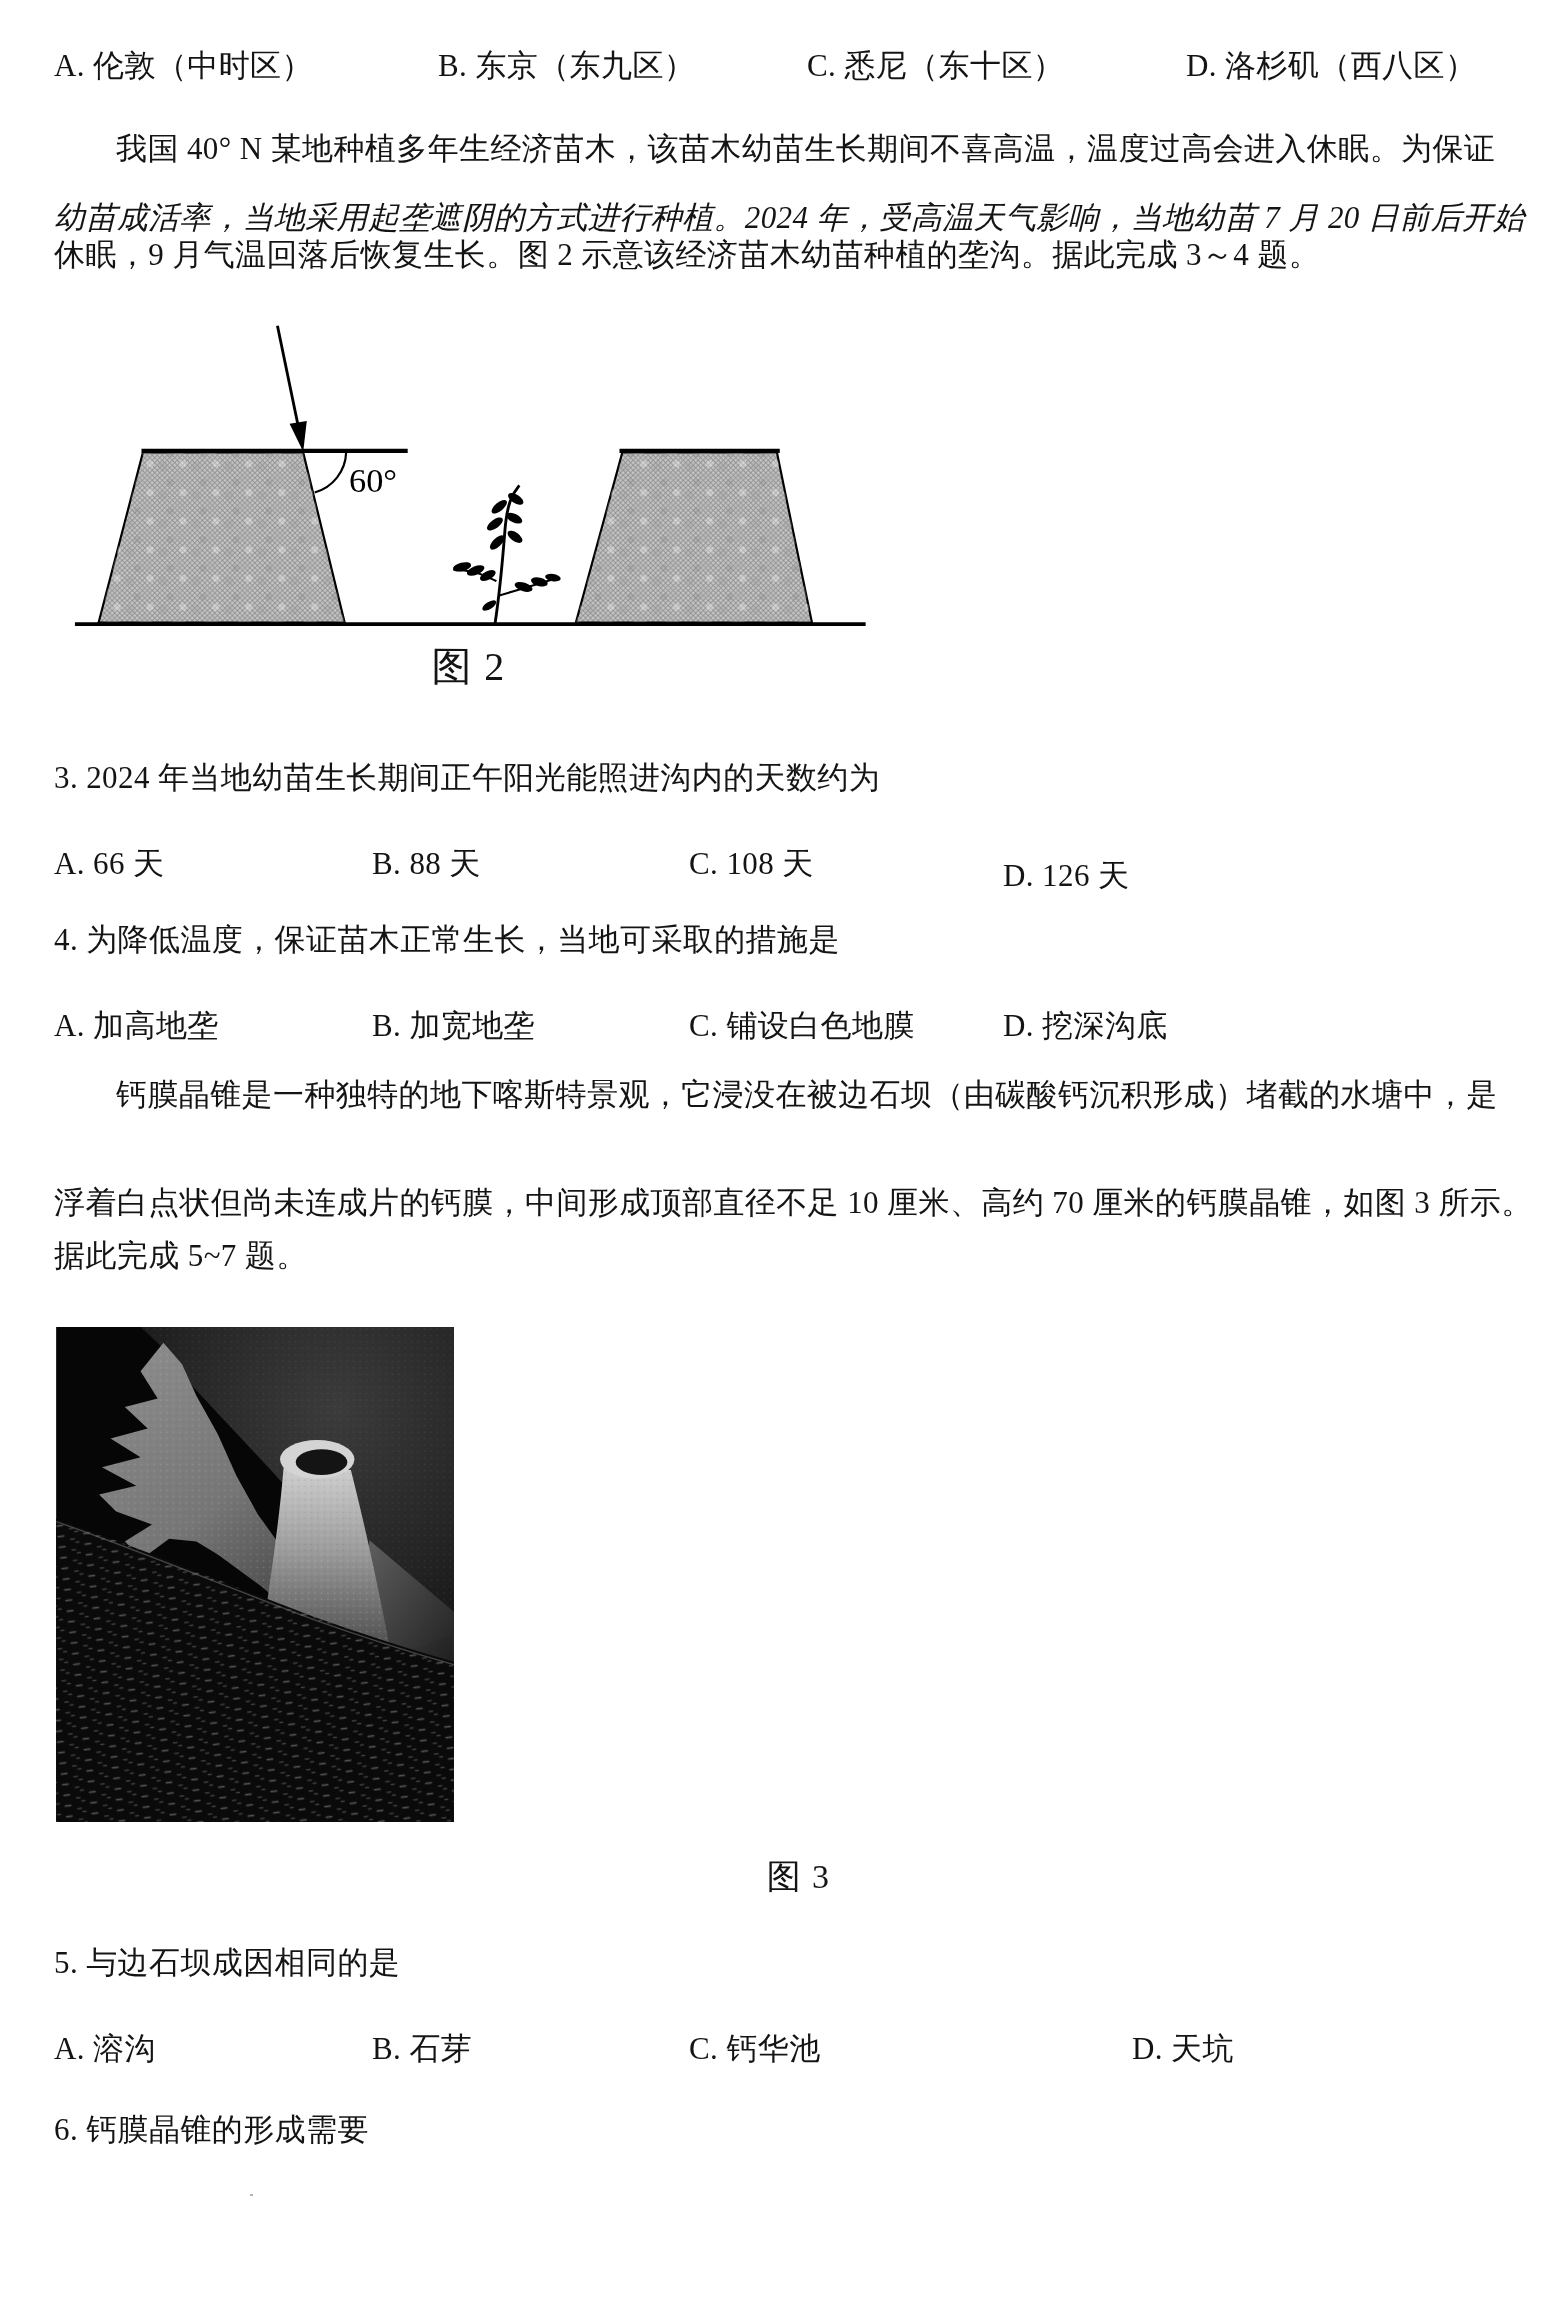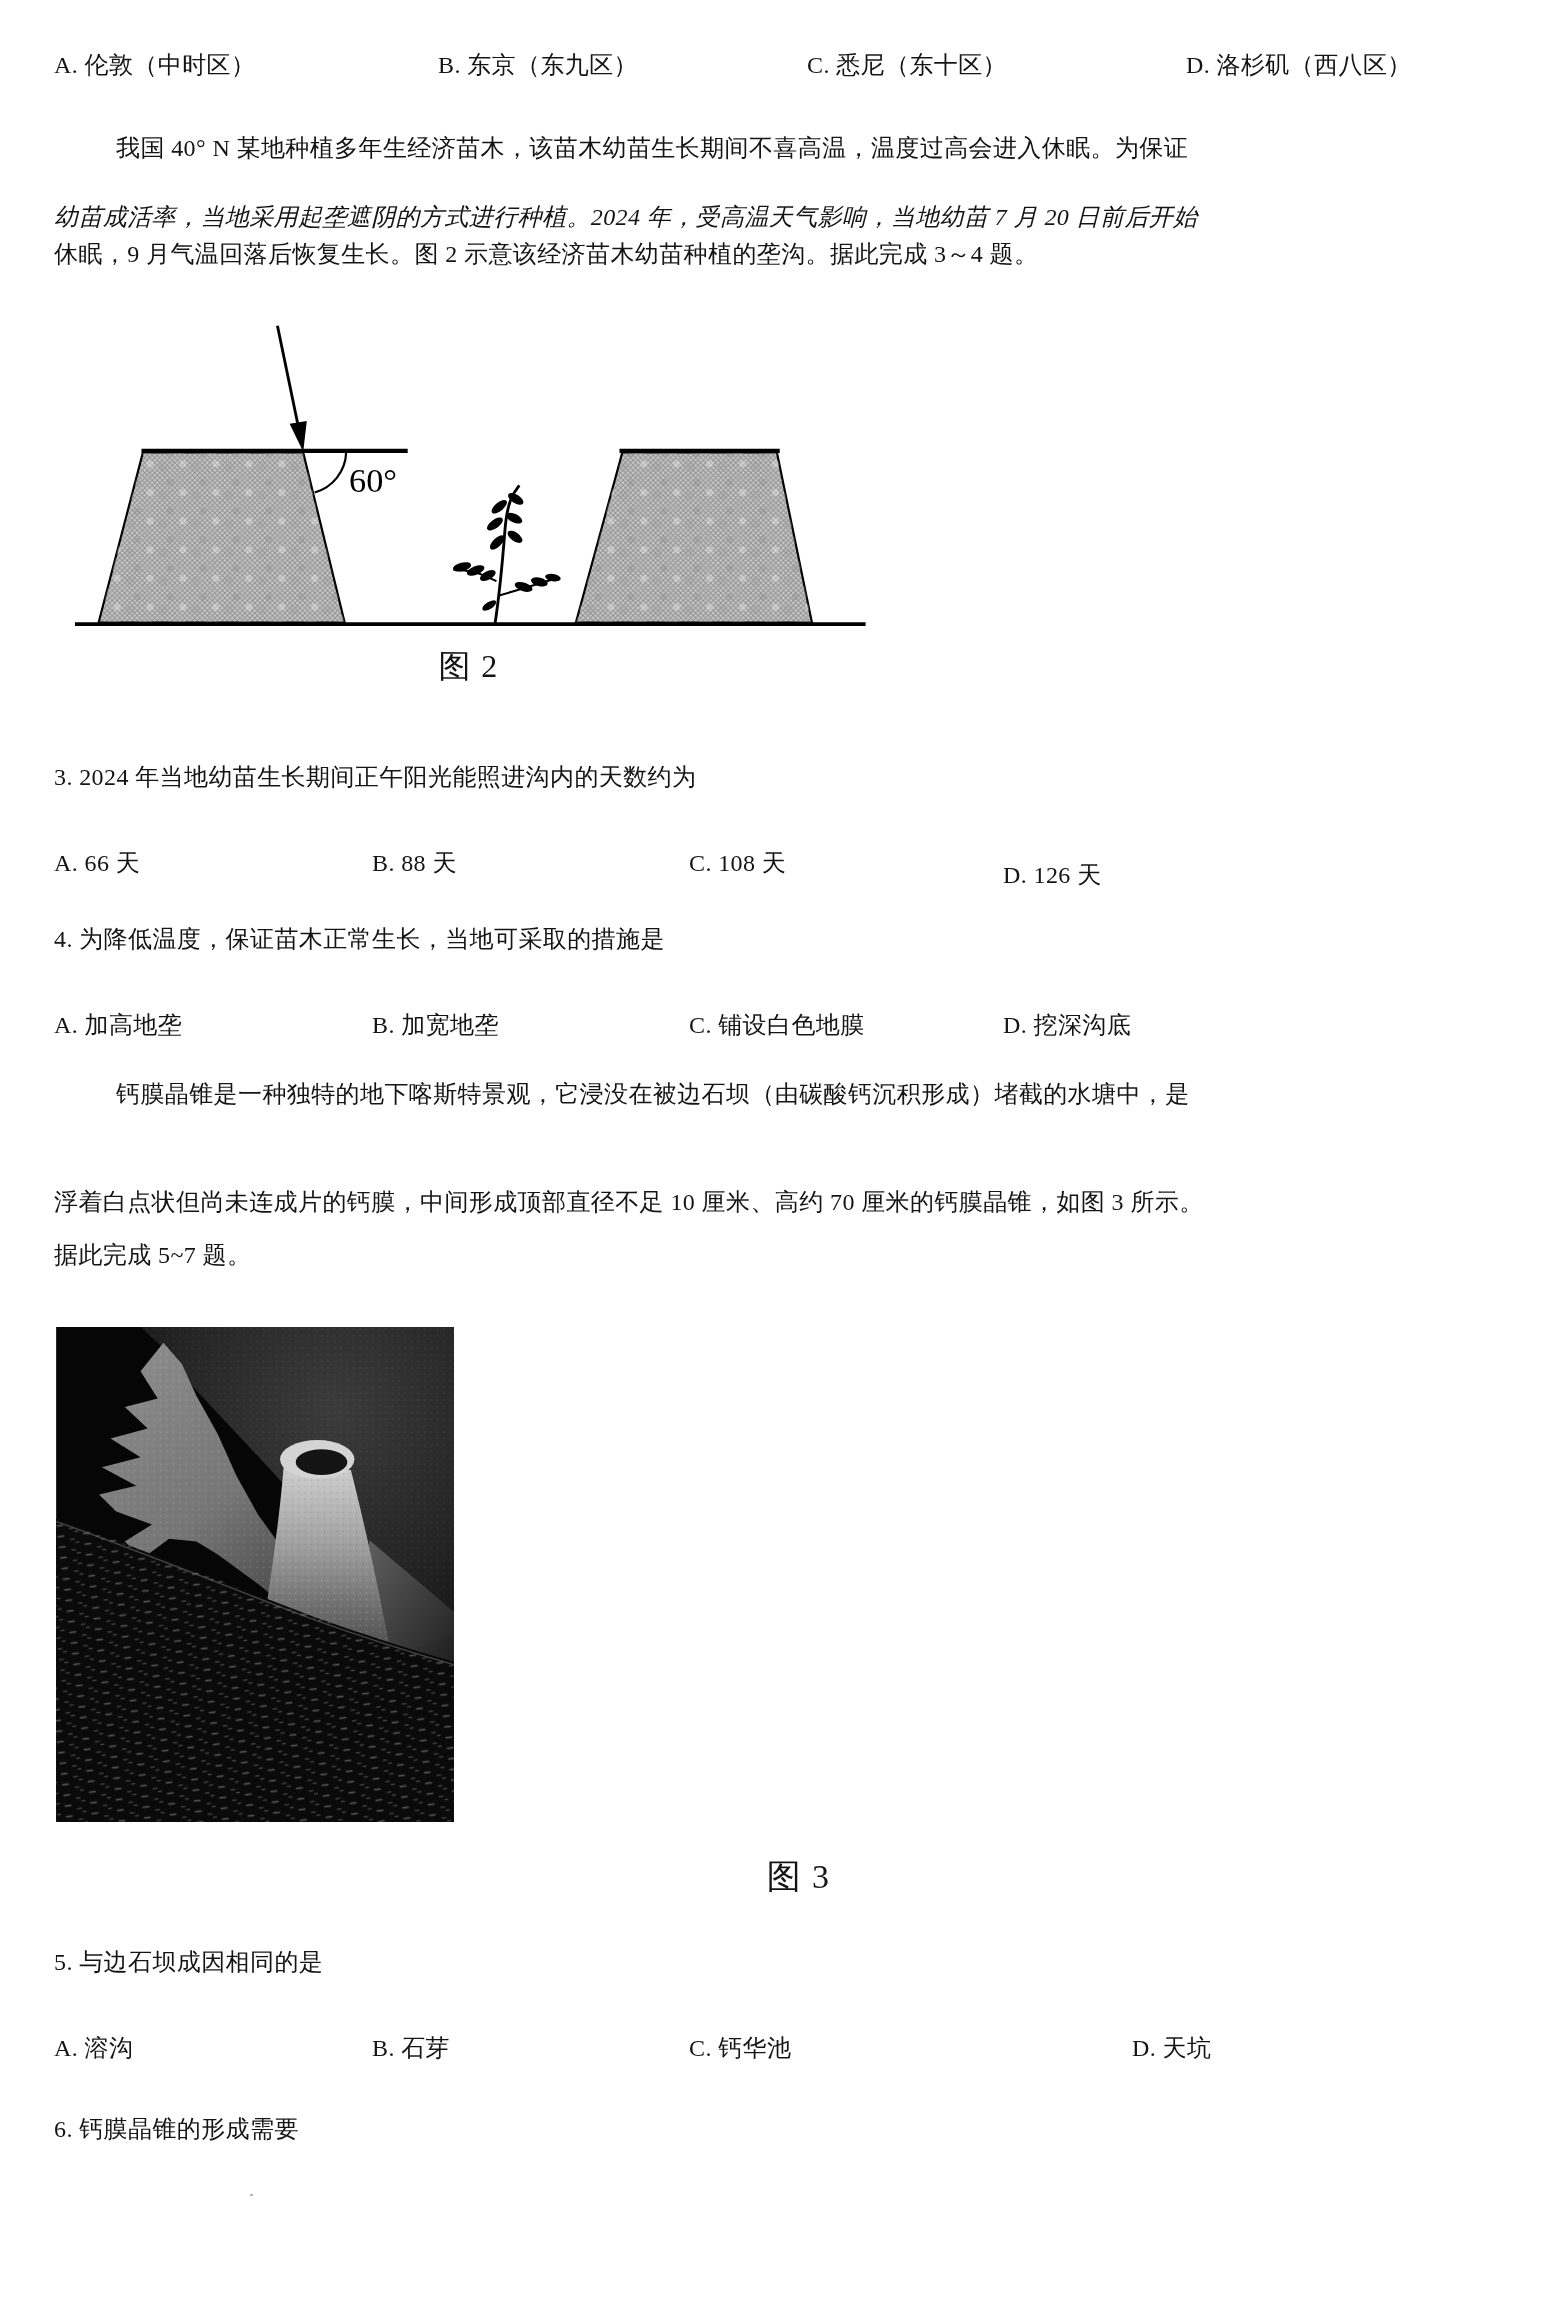--- a/index.html
+++ b/index.html
@@ -2,25 +2,25 @@
 <html style="font-size:11.4px"><head>
 <meta charset="utf-8">
 <style>
   html,body { margin:0; padding:0; background:#ffffff; }
   .page {
     position:relative; width:1569px; height:2319px; background:#ffffff;
     font-family:"Liberation Serif","DejaVu Serif",serif; color:#141414;
     overflow:hidden;
   }
   .t {
-    position:absolute; font-size:24px; line-height:39px;
+    position:absolute; font-size:31px; line-height:39px;
     white-space:nowrap; letter-spacing:0.4px;
   }
   .indent { text-indent:62px; }
-  .caption { font-size:32px; letter-spacing:1.4px; text-align:center; }
+  .caption { font-size:40px; letter-spacing:1.4px; text-align:center; }
   .fig2wrap { position:absolute; left:57px; top:315px; width:823px; height:322px; }
   .fig3wrap { position:absolute; left:56px; top:1327px; width:398px; height:495px; }
   svg { display:block; }
   .speck { position:absolute; left:250px; top:2194px; width:2.9px; height:2.1px; background:#b5b5b5; }
 </style>
 </head>
 <body>
 
 <div class="page">
 

